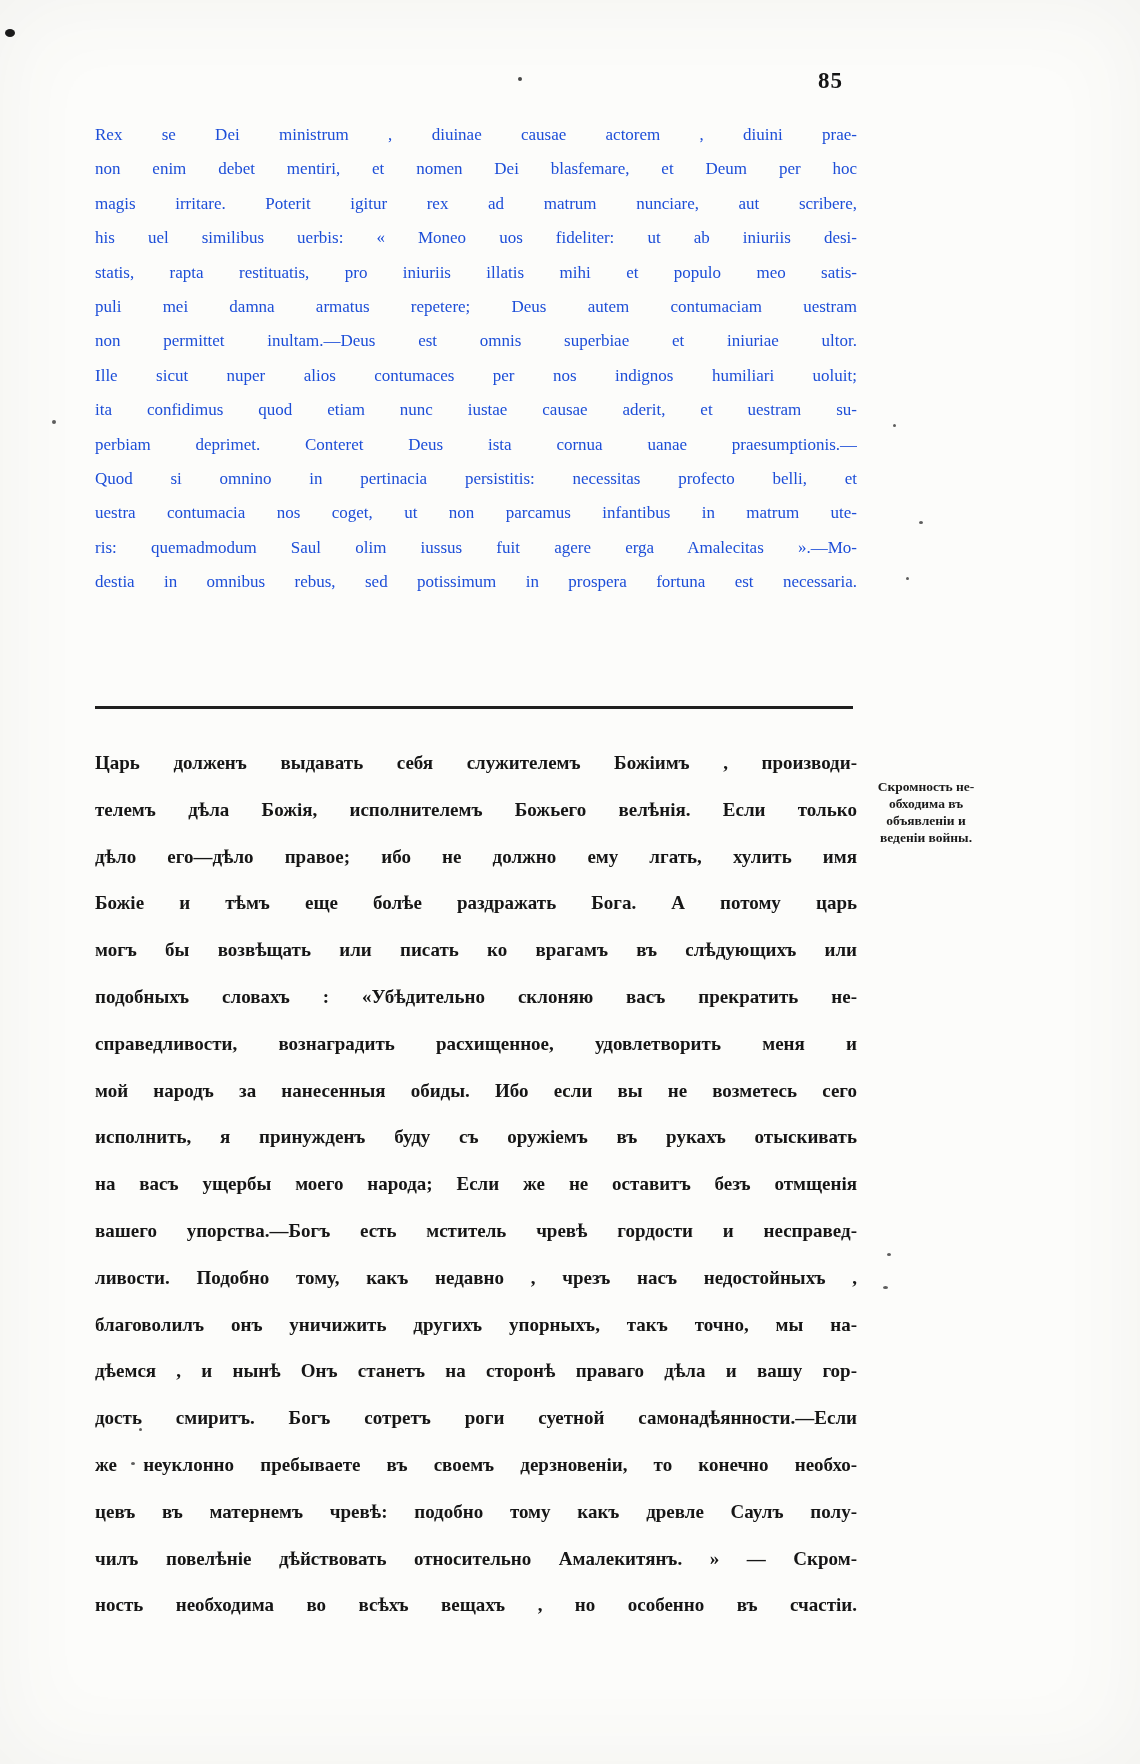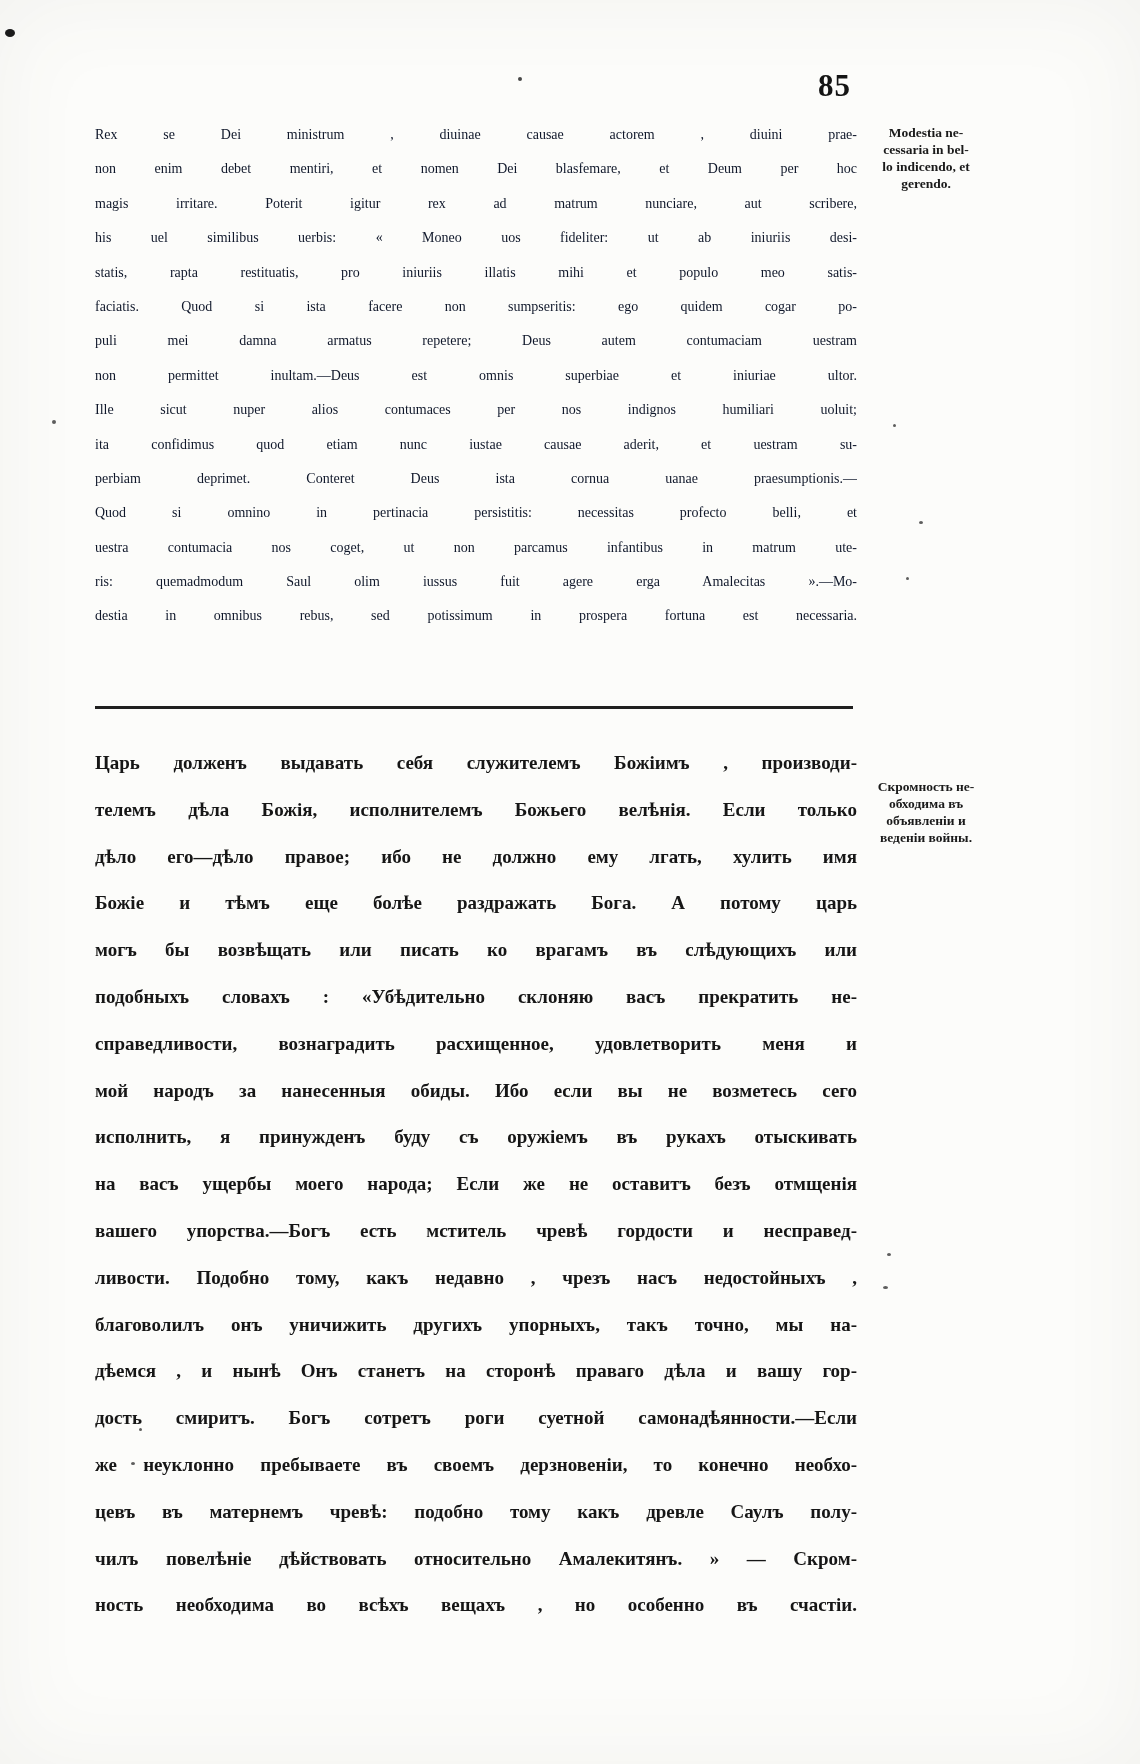--- a/index.html
+++ b/index.html
@@ -15,45 +15,45 @@
     background: #fcfcfa;
     box-shadow: inset 0 0 90px rgba(90,85,70,0.06);
     overflow: hidden;
     font-family: "Liberation Serif", "DejaVu Serif", serif;
     color: #1c1c1c;
   }
   .page-number {
     position: absolute;
     top: 68px;
     left: 818px;
-    font-size: 31px;
+    font-size: 23px;
     font-weight: bold;
     letter-spacing: 1px;
     color: #141414;
     text-align: center;
   }
   .main-col {
     position: absolute;
     left: 95px;
     width: 762px;
   }
   .latin-paragraph { top: 118px; }
   .russian-paragraph { top: 733px; }
   .line {
     text-align: justify;
     text-align-last: justify;
     overflow: hidden;
     white-space: normal;
   }
   .latin-line {
-    font-size: 14px;
+    font-size: 17px;
     line-height: 34.4px;
     height: 34.4px;
     font-weight: 500;
-    color: #0f172a;
+    color: #1d4ed8;
   }
   .russian-line {
     font-size: 19px;
     line-height: 33.8px;
     height: 33.8px;
     font-weight: bold;
     color: #161616;
     margin-top: 13px;
   }
   .margin-note {
@@ -112,38 +112,31 @@
   <div class="speck s10"></div>
 
   <div class="page-number">85</div>
 
   <div class="main-col latin-paragraph">
       <div class="line latin-line">Rex se Dei ministrum , diuinae causae actorem , diuini prae-</div>
       <div class="line latin-line">non enim debet mentiri, et nomen Dei blasfemare, et Deum per hoc</div>
       <div class="line latin-line">magis irritare. Poterit igitur rex ad matrum nunciare, aut scribere,</div>
       <div class="line latin-line">his uel similibus uerbis: « Moneo uos fideliter: ut ab iniuriis desi-</div>
       <div class="line latin-line">statis, rapta restituatis, pro iniuriis illatis mihi et populo meo satis-</div>
-      <div class="line latin-line">faciatis. Quod si ista facere non sumpseritis: ego quidem cogar po-</div>
       <div class="line latin-line">puli mei damna armatus repetere; Deus autem contumaciam uestram</div>
       <div class="line latin-line">non permittet inultam.—Deus est omnis superbiae et iniuriae ultor.</div>
       <div class="line latin-line">Ille sicut nuper alios contumaces per nos indignos humiliari uoluit;</div>
       <div class="line latin-line">ita confidimus quod etiam nunc iustae causae aderit, et uestram su-</div>
       <div class="line latin-line">perbiam deprimet. Conteret Deus ista cornua uanae praesumptionis.—</div>
       <div class="line latin-line">Quod si omnino in pertinacia persistitis: necessitas profecto belli, et</div>
       <div class="line latin-line">uestra contumacia nos coget, ut non parcamus infantibus in matrum ute-</div>
       <div class="line latin-line">ris: quemadmodum Saul olim iussus fuit agere erga Amalecitas ».—Mo-</div>
       <div class="line latin-line">destia in omnibus rebus, sed potissimum in prospera fortuna est necessaria.</div>
     </div>
 
-  <div class="margin-note note-latin">
-      <div class="note-line">Modestia ne-</div>
-      <div class="note-line">cessaria in bel-</div>
-      <div class="note-line">lo indicendo, et</div>
-      <div class="note-line">gerendo.</div>
-    </div>
 
   <hr class="divider">
 
   <div class="main-col russian-paragraph">
       <div class="line russian-line">Царь долженъ выдавать себя служителемъ Божіимъ , производи-</div>
       <div class="line russian-line">телемъ дѣла Божія, исполнителемъ Божьего велѣнія. Если только</div>
       <div class="line russian-line">дѣло его—дѣло правое; ибо не должно ему лгать, хулить имя</div>
       <div class="line russian-line">Божіе и тѣмъ еще болѣе раздражать Бога. А потому царь</div>
       <div class="line russian-line">могъ бы возвѣщать или писать ко врагамъ въ слѣдующихъ или</div>
       <div class="line russian-line">подобныхъ словахъ : «Убѣдительно склоняю васъ прекратить не-</div>

